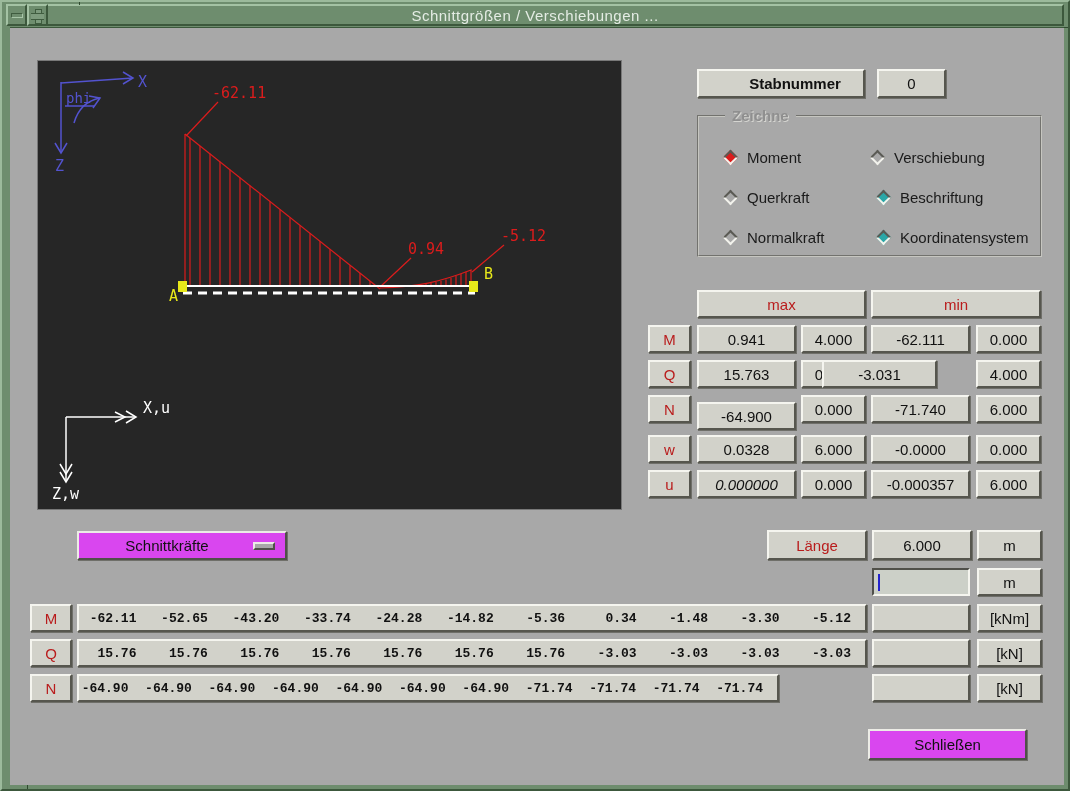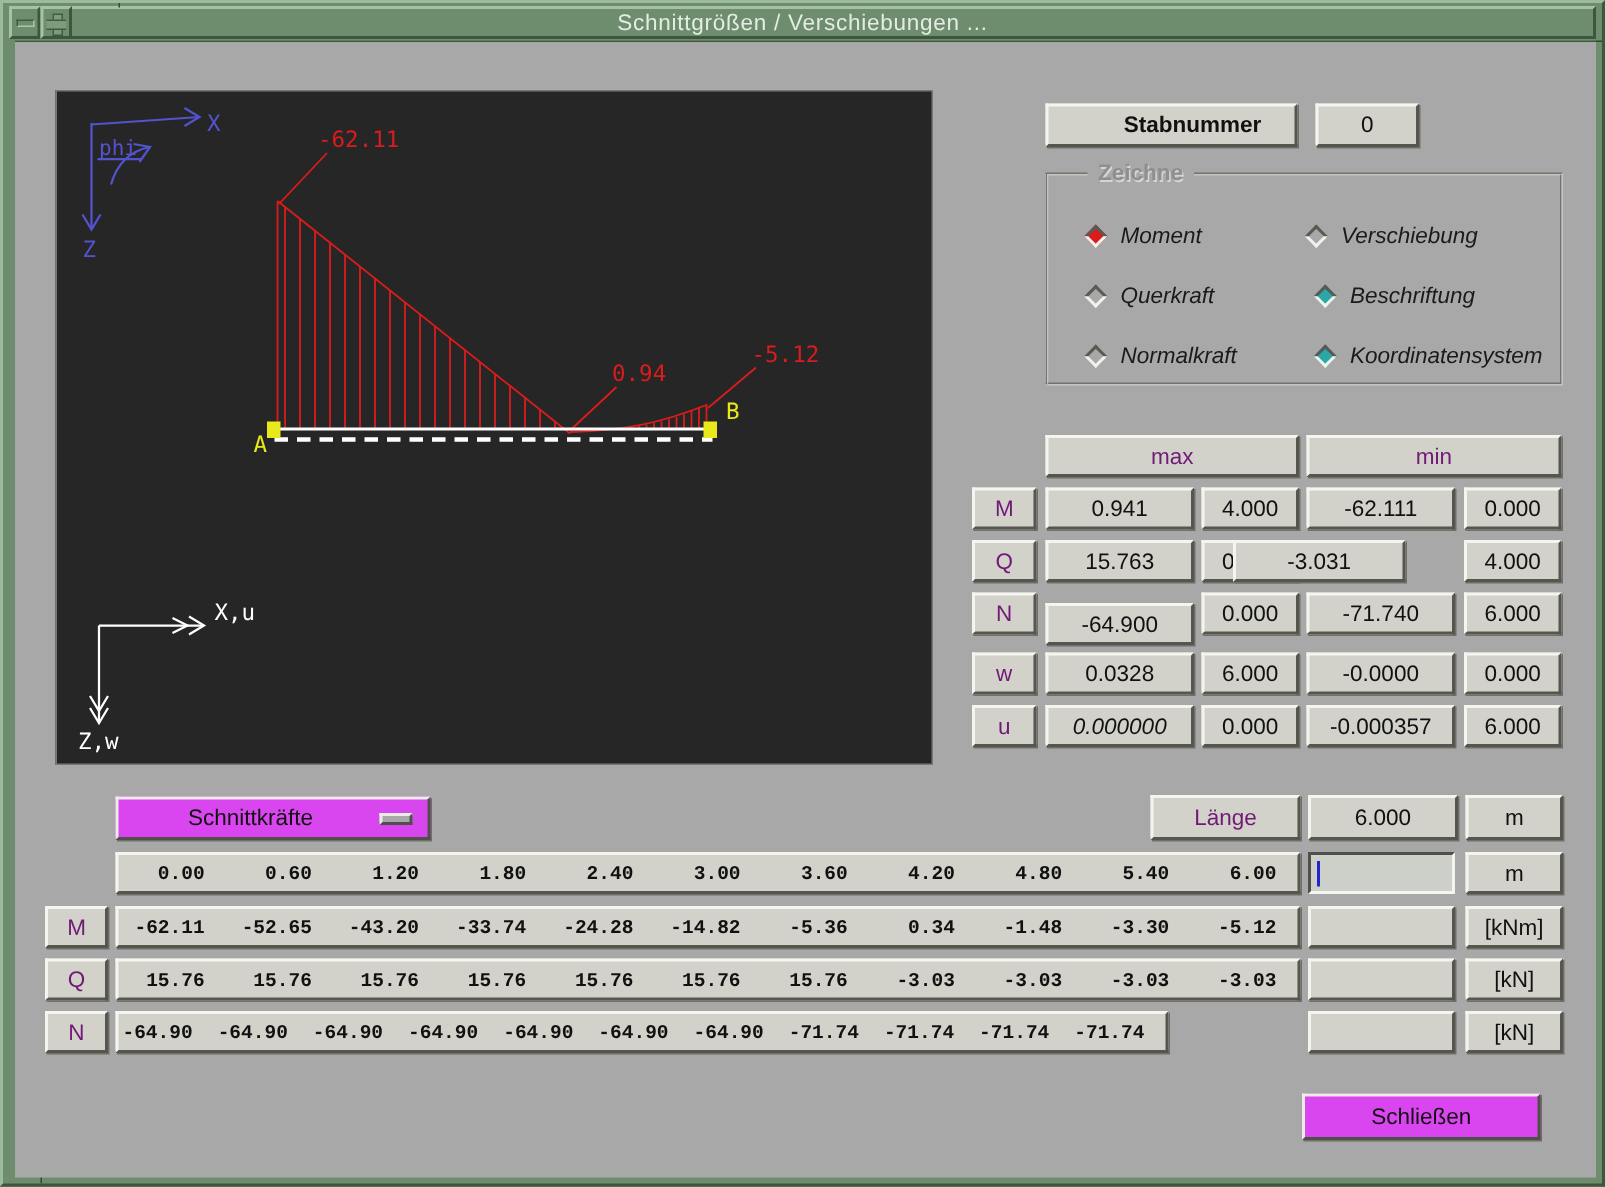--- a/index.html
+++ b/index.html
@@ -47,21 +47,21 @@
     background:#d946ef;
     border:2px solid;border-color:#ececе6 #50504a #50504a #ececе6;
     border-color:#ecece6 #50504a #50504a #ecece6;
     box-shadow:1px 1px 0 #6f6f69;
   }
   .sunken{
     background:#ccd0c8;
     border:2px solid;border-color:#50504a #f5f5ef #f5f5ef #50504a;
   }
   .cell{position:absolute;display:flex;align-items:center;justify-content:center;font-size:15px;color:#111;}
-  .blue-label{color:#701a75;}
+  .blue-label{color:#b91c1c;}
   .bold{font-weight:bold;}
   .num-row{position:absolute;display:flex;align-items:center;}
   .num-cell{flex:1;text-align:right;padding-right:14px;font-family:"Liberation Mono",monospace;font-weight:bold;font-size:13px;color:#111;white-space:nowrap;}
   
   .canvas{
     position:absolute;left:27px;top:32px;width:585px;height:450px;
     background:#262626;border:1px solid #787878;
   }
   
   .groupbox{
@@ -71,21 +71,21 @@
   .groupbox-title{
     position:absolute;top:-10px;left:26px;background:#a8a8a8;padding:0 7px;
     font-weight:bold;font-size:15px;color:#8f8f8f;text-shadow:1px 1px 0 #d5d5d1;
   }
   .radio-item{position:absolute;display:flex;align-items:center;gap:11px;}
   .diamond{
     width:11px;height:11px;transform:rotate(45deg);background:#a8a8a8;
     border:2px solid;border-color:#5a5a54 #f2f2ec #f2f2ec #5a5a54;
     flex:none;
   }
-  .radio-label{font-size:15px;color:#1a1a1a;font-style:italic;}
+  .radio-label{font-size:15px;color:#1a1a1a;}
   .optmenu-bar{
     position:absolute;right:10px;top:9px;width:22px;height:8px;background:#a8a8a8;
     border:2px solid;border-color:#ecece6 #50504a #50504a #ecece6;
   }
   .caret{display:inline-block;width:2px;height:17px;background:#2424cc;margin-left:4px;}
   .closebtn{font-size:15px;color:#111;}
   svg text{font-family:"DejaVu Sans Mono",monospace;}
 </style>
 </head>
 <body>
@@ -258,33 +258,20 @@
 
     <div class="cell raised blue-label" style="left:757px;top:502px;width:100px;height:30px;">Länge</div>
     <div class="cell raised" style="left:862px;top:502px;width:100px;height:30px;">6.000</div>
     <div class="cell raised" style="left:967px;top:502px;width:65px;height:30px;">m</div>
 
     <div class="cell raised-gray" style="left:67px;top:503px;width:210px;height:29px;">
       <span style="margin-right:30px;">Schnittkräfte</span>
       <div class="optmenu-bar"></div>
     </div>
 
-    <div class="num-row raised" style="left:67px;top:540px;width:790px;height:28px;">
-        <span class="num-cell">0.00</span>
-        <span class="num-cell">0.60</span>
-        <span class="num-cell">1.20</span>
-        <span class="num-cell">1.80</span>
-        <span class="num-cell">2.40</span>
-        <span class="num-cell">3.00</span>
-        <span class="num-cell">3.60</span>
-        <span class="num-cell">4.20</span>
-        <span class="num-cell">4.80</span>
-        <span class="num-cell">5.40</span>
-        <span class="num-cell">6.00</span>
-      </div>
     <div class="sunken" style="position:absolute;left:862px;top:540px;width:98px;height:28px;display:flex;align-items:center;">
       <span class="caret"></span>
       <span></span>
     </div>
     <div class="cell raised" style="left:967px;top:540px;width:65px;height:28px;">m</div>
 
     <div class="cell raised blue-label" style="left:20px;top:576px;width:42px;height:28px;">M</div>
     <div class="num-row raised" style="left:67px;top:576px;width:790px;height:28px;">
         <span class="num-cell">-62.11</span>
         <span class="num-cell">-52.65</span>

